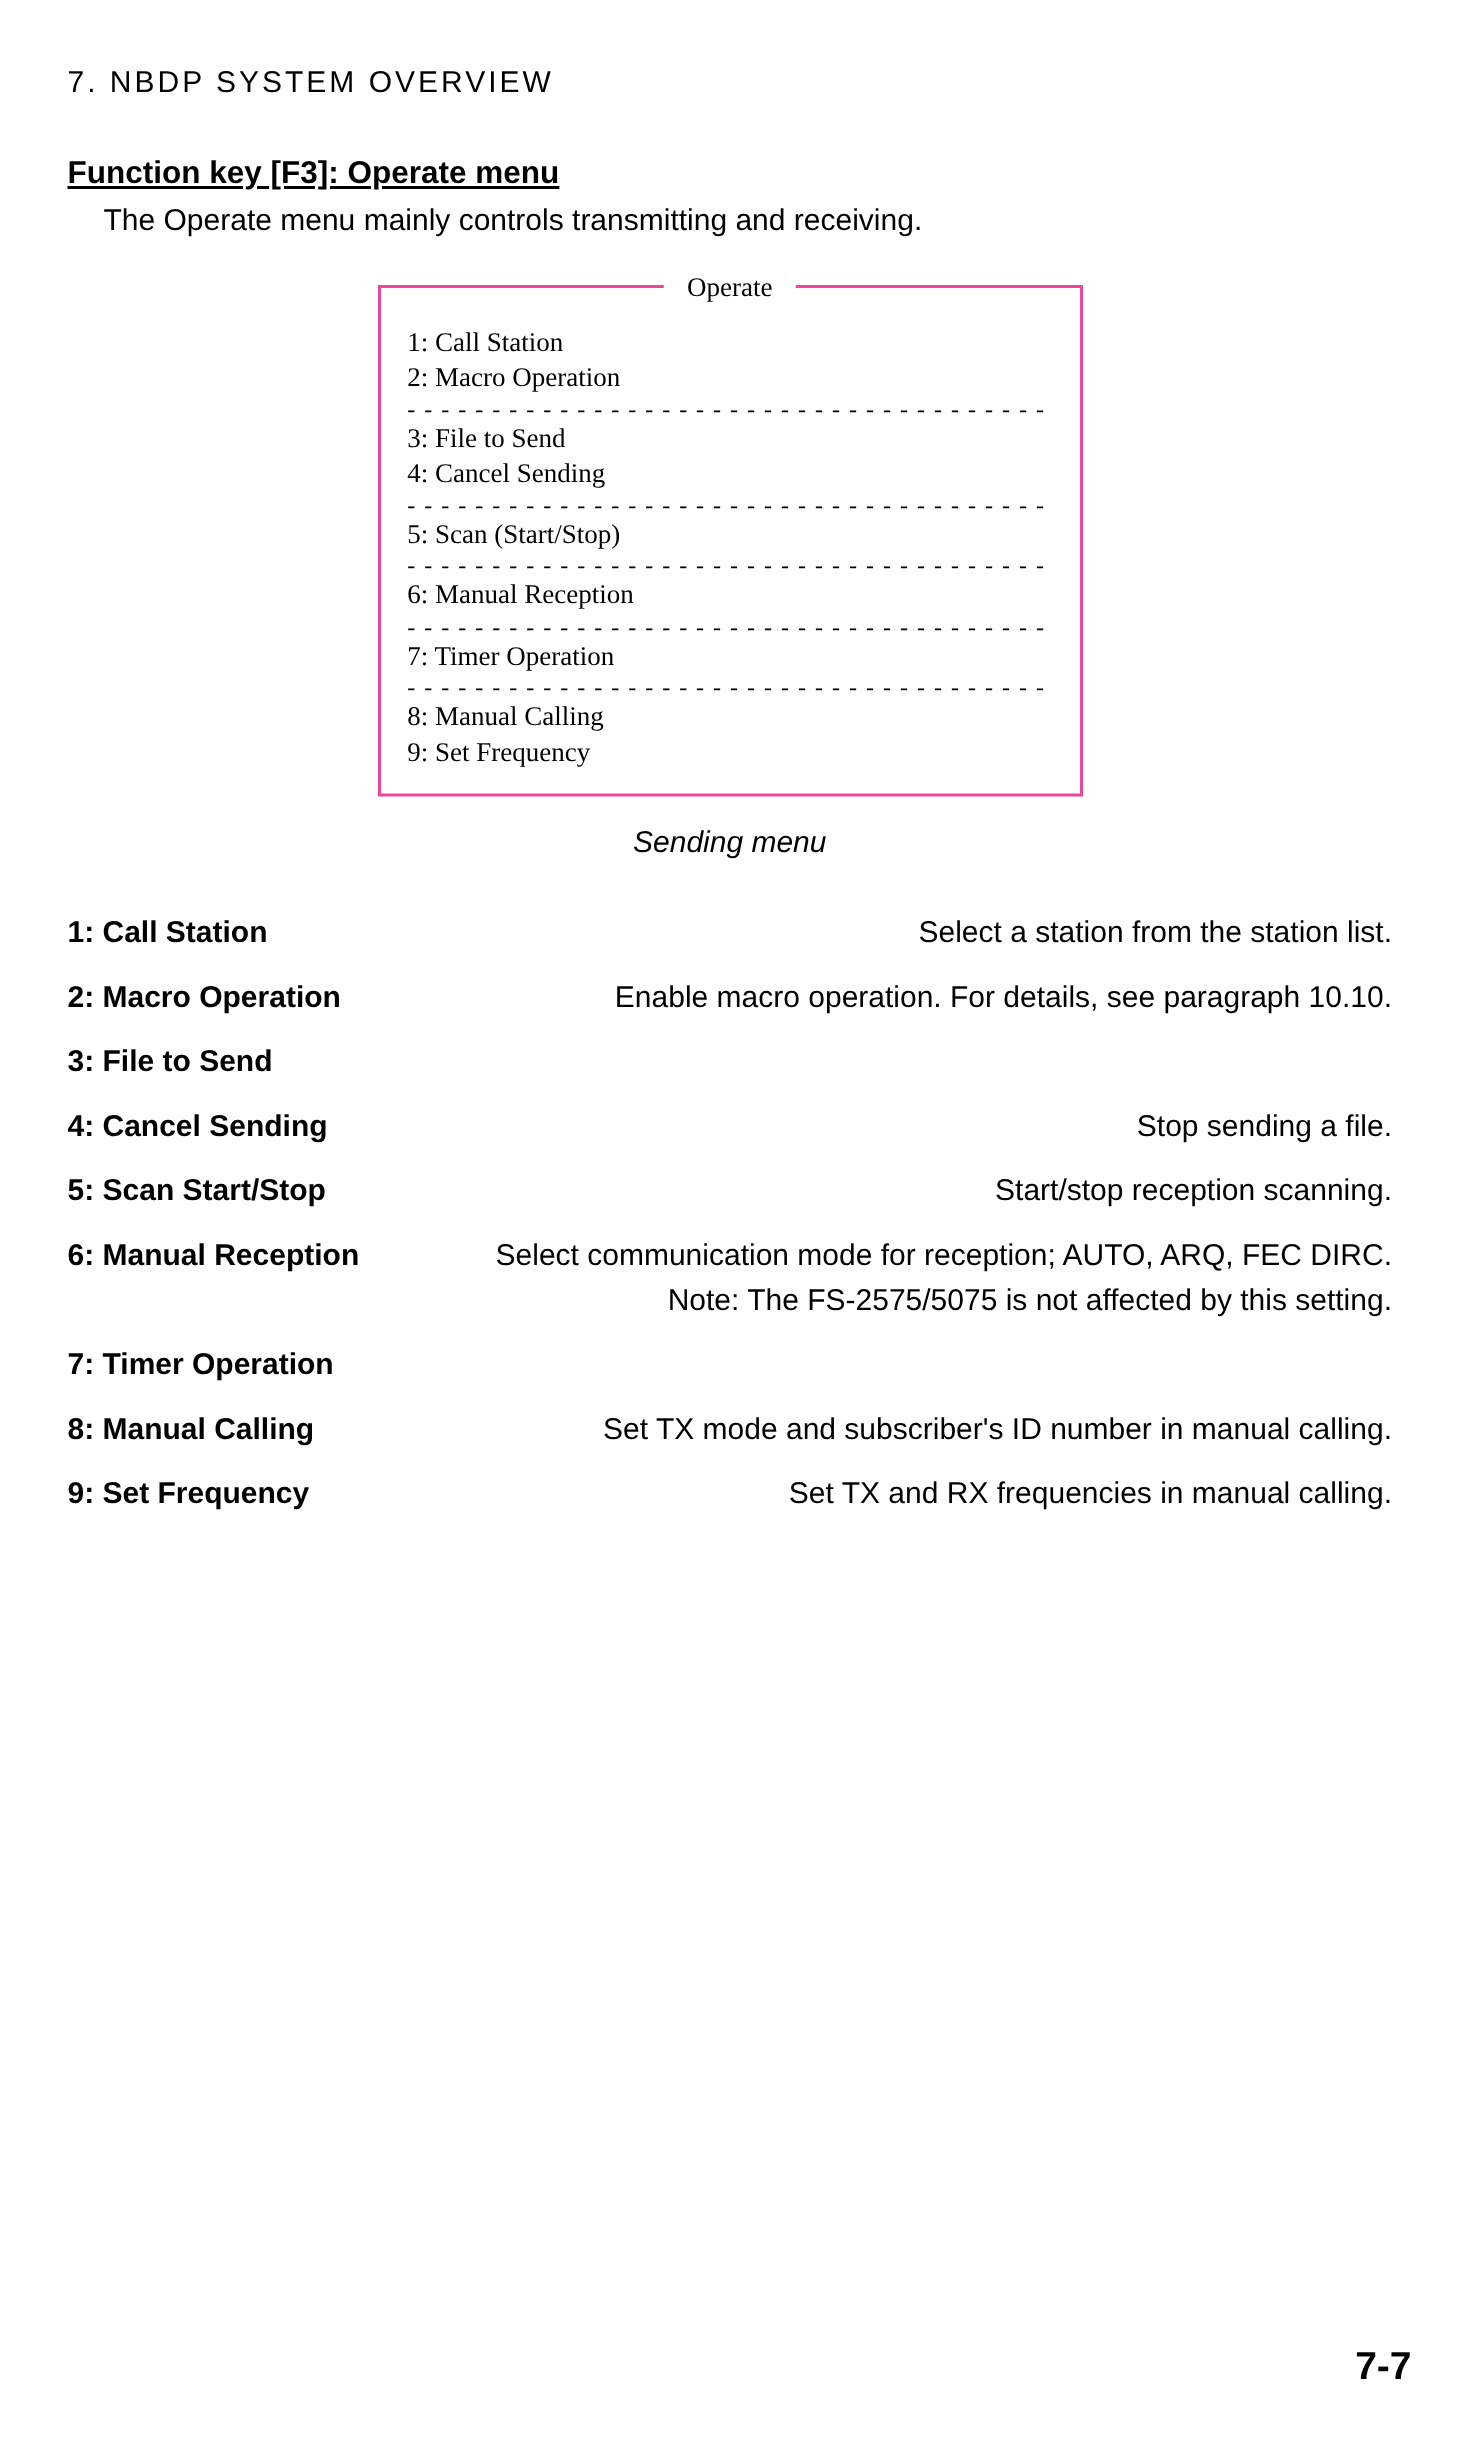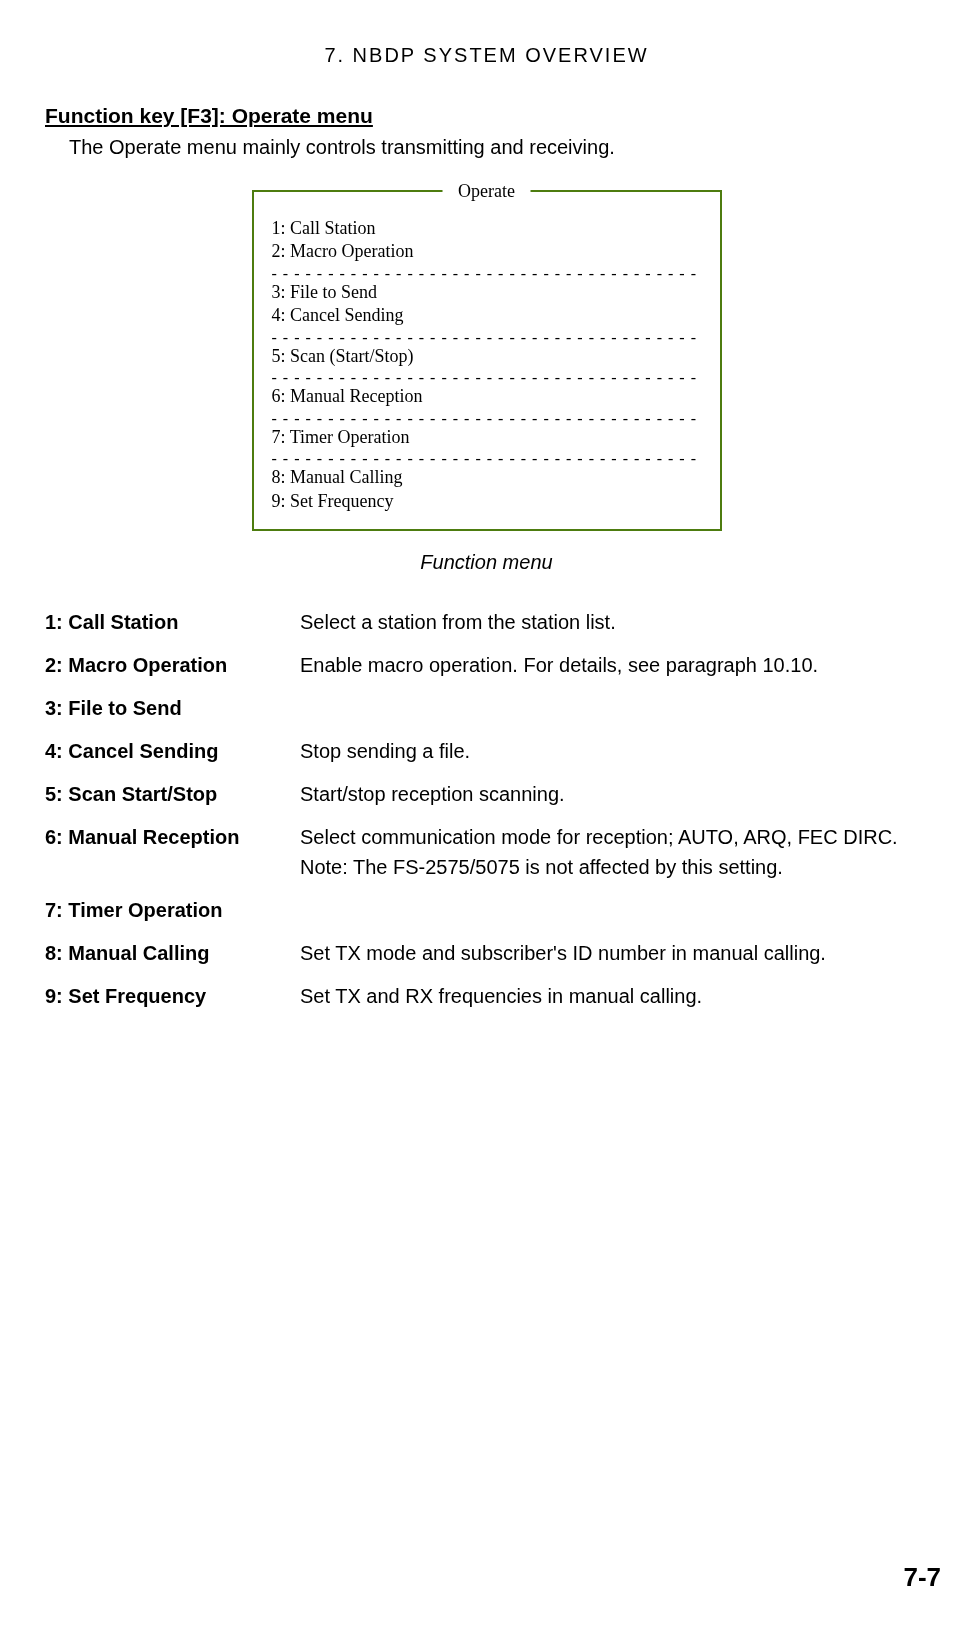--- a/index.html
+++ b/index.html
@@ -8,21 +8,21 @@
       padding: 40px 45px 30px 45px;
       width: 973px;
       height: 1632px;
       box-sizing: border-box;
       font-size: 20px;
       line-height: 1.5;
       color: #000;
       position: relative;
     }
     .header-right {
-      text-align: center;
+      text-align: left;
       font-size: 20px;
       letter-spacing: 2px;
       margin-bottom: 30px;
     }
     .section-title {
       font-weight: bold;
       text-decoration: underline;
       font-size: 21px;
       margin-bottom: 0;
     }
@@ -30,21 +30,21 @@
       font-size: 20px;
       margin-bottom: 28px;
       margin-left: 24px;
     }
     .menu-box-wrapper {
       display: flex;
       justify-content: center;
       margin-bottom: 16px;
     }
     .menu-box {
-      border: 2px solid #4d7c0f;
+      border: 2px solid #ec4899;
       width: 430px;
       position: relative;
       padding: 24px 18px 16px 18px;
       font-family: "Times New Roman", Times, serif;
       font-size: 18px;
       line-height: 1.25;
     }
     .menu-box-title {
       position: absolute;
       top: -12px;
@@ -79,20 +79,21 @@
       margin-bottom: 13px;
       align-items: flex-start;
     }
     .def-term {
       font-weight: bold;
       width: 255px;
       flex-shrink: 0;
     }
     .def-desc {
       flex: 1;
+      text-align: right;
     }
     .note-bold {
       font-weight: normal;
     }
     .page-num {
       position: absolute;
       bottom: 35px;
       right: 32px;
       font-weight: bold;
       font-size: 26px;
@@ -120,21 +121,21 @@
     <div class="dashed-sep">- - - - - - - - - - - - - - - - - - - - - - - - - - - - - - - - - - - - - - - - - - - -</div>
     <div class="menu-item">6: Manual Reception</div>
     <div class="dashed-sep">- - - - - - - - - - - - - - - - - - - - - - - - - - - - - - - - - - - - - - - - - - - -</div>
     <div class="menu-item">7: Timer Operation</div>
     <div class="dashed-sep">- - - - - - - - - - - - - - - - - - - - - - - - - - - - - - - - - - - - - - - - - - - -</div>
     <div class="menu-item">8: Manual Calling</div>
     <div class="menu-item">9: Set Frequency</div>
   </div>
 </div>
 
-<div class="caption">Function menu</div>
+<div class="caption">Sending menu</div>
 
 <div class="definitions">
   <div class="def-row">
     <div class="def-term">1: Call Station</div>
     <div class="def-desc">Select a station from the station list.</div>
   </div>
   <div class="def-row">
     <div class="def-term">2: Macro Operation</div>
     <div class="def-desc">Enable macro operation. For details, see paragraph 10.10.</div>
   </div>

